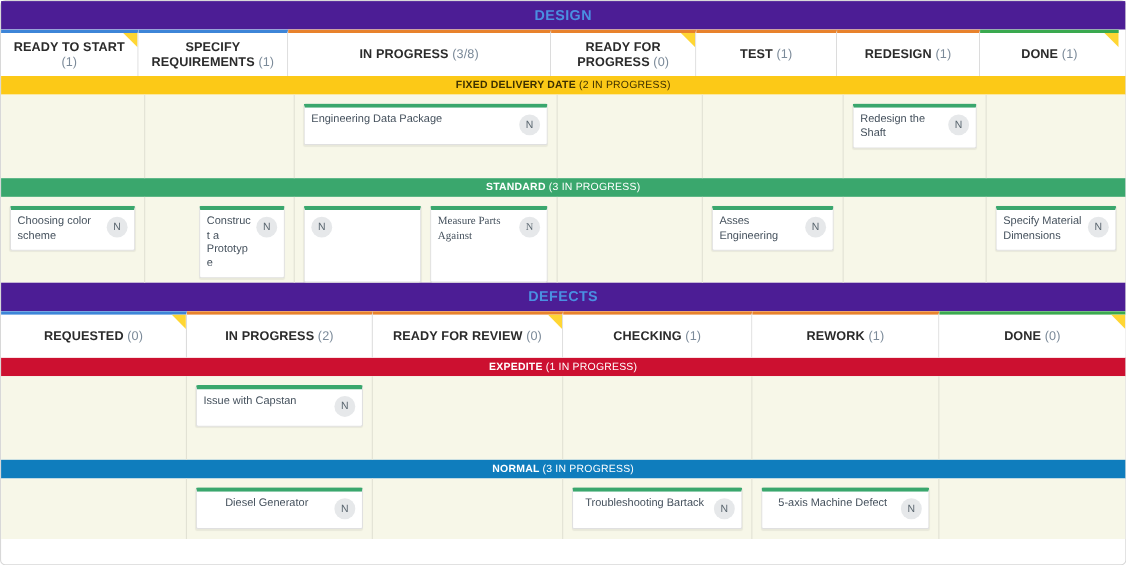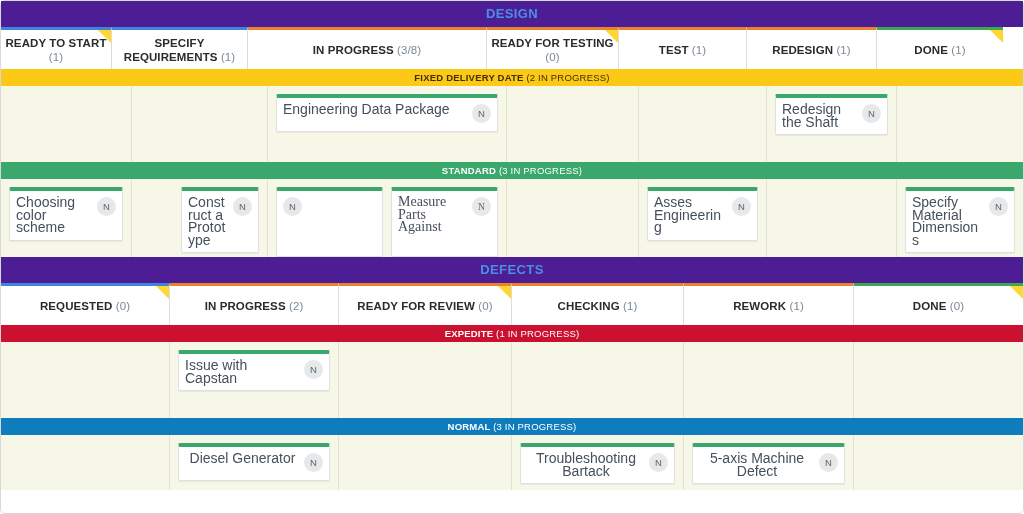--- a/index.html
+++ b/index.html
@@ -100,21 +100,21 @@
     border-top: 4px solid #3aa76d;
     border-radius: 2px;
     padding: 5px 6px 6px 6px;
     display: flex;
     align-items: flex-start;
     justify-content: space-between;
     min-height: 38px;
     box-shadow: 0 1px 1px rgba(0,0,0,.06);
   }
   .card-title {
-    font-size: 14px;
+    font-size: 10px;
     color: #44505c;
     line-height: 12.5px;
     word-break: break-word;
     flex: 1;
     padding-right: 4px;
   }
   .avatar {
     width: 19px; height: 19px;
     min-width: 19px;
     border-radius: 50%;
@@ -126,32 +126,32 @@
     justify-content: center;
     margin-top: 1px;
   }
 </style>
 </head>
 <body>
 
 <div class="board-wrap" id="root">
     <div class="board-title" style="color: rgb(74, 144, 226);">DESIGN</div>
     <div class="col-header-row">
-      <div class="col-header" style="width: 111px; border-top-color: rgb(61, 133, 216); justify-content: flex-end;">
+      <div class="col-header" style="width: 125px; border-top-color: rgb(61, 133, 216); justify-content: flex-end;">
         <div class="ch-text"><span>READY TO START</span> <span class="ch-count">(1)</span></div>
         <span class="corner-tri"></span>
       </div>
       <div class="col-header" style="width: 136px; border-top-color: rgb(61, 133, 216);">
         <div class="ch-text"><span>SPECIFY REQUIREMENTS</span> <span class="ch-count">(1)</span></div>
       </div>
       <div class="col-header" style="width: 239px; border-top-color: rgb(232, 130, 44);">
         <div class="ch-text"><span>IN PROGRESS</span> <span class="ch-count">(3/8)</span></div>
       </div>
       <div class="col-header" style="width: 132px; border-top-color: rgb(232, 130, 44);">
-        <div class="ch-text"><span>READY FOR TESTING</span> <span class="ch-count">(0)</span></div>
+        <div class="ch-text"><span>READY FOR PROGRESS</span> <span class="ch-count">(0)</span></div>
         <span class="corner-tri"></span>
       </div>
       <div class="col-header" style="width: 128px; border-top-color: rgb(232, 130, 44);">
         <div class="ch-text"><span>TEST</span> <span class="ch-count">(1)</span></div>
       </div>
       <div class="col-header" style="width: 130px; border-top-color: rgb(232, 130, 44);">
         <div class="ch-text"><span>REDESIGN</span> <span class="ch-count">(1)</span></div>
       </div>
       <div class="col-header" style="width: 126px; border-top-color: rgb(58, 169, 79);">
         <div class="ch-text"><span>DONE</span> <span class="ch-count">(1)</span></div>

